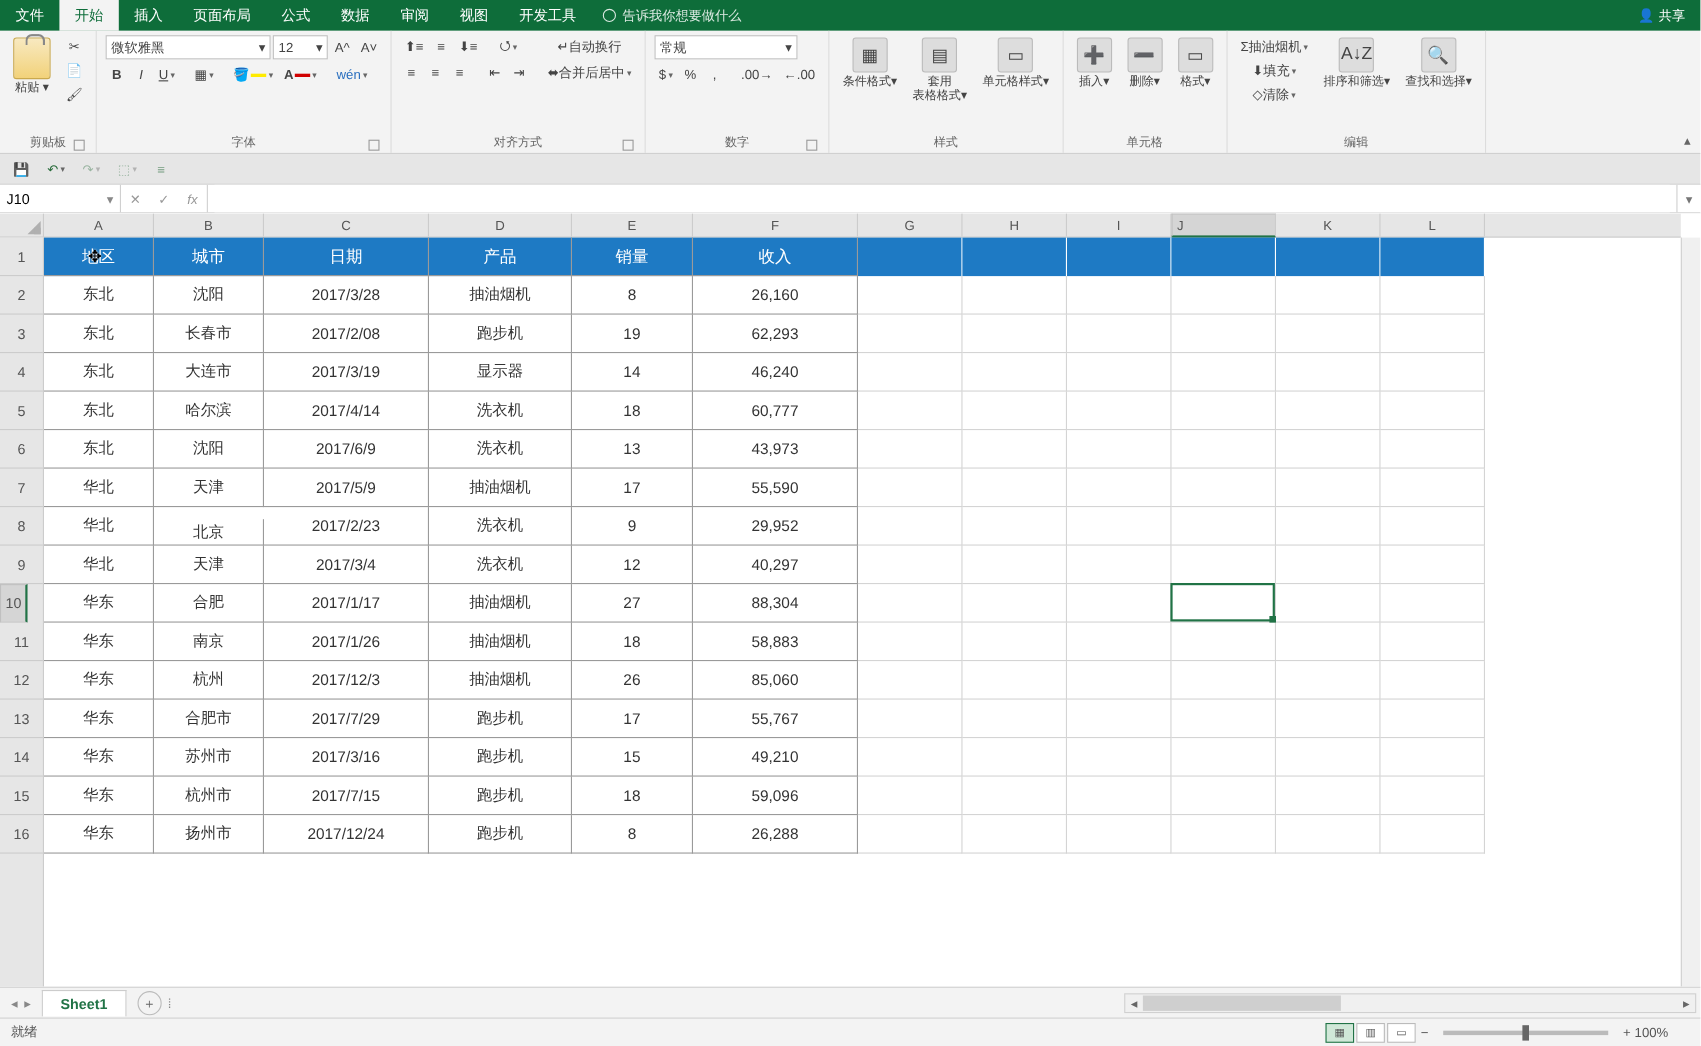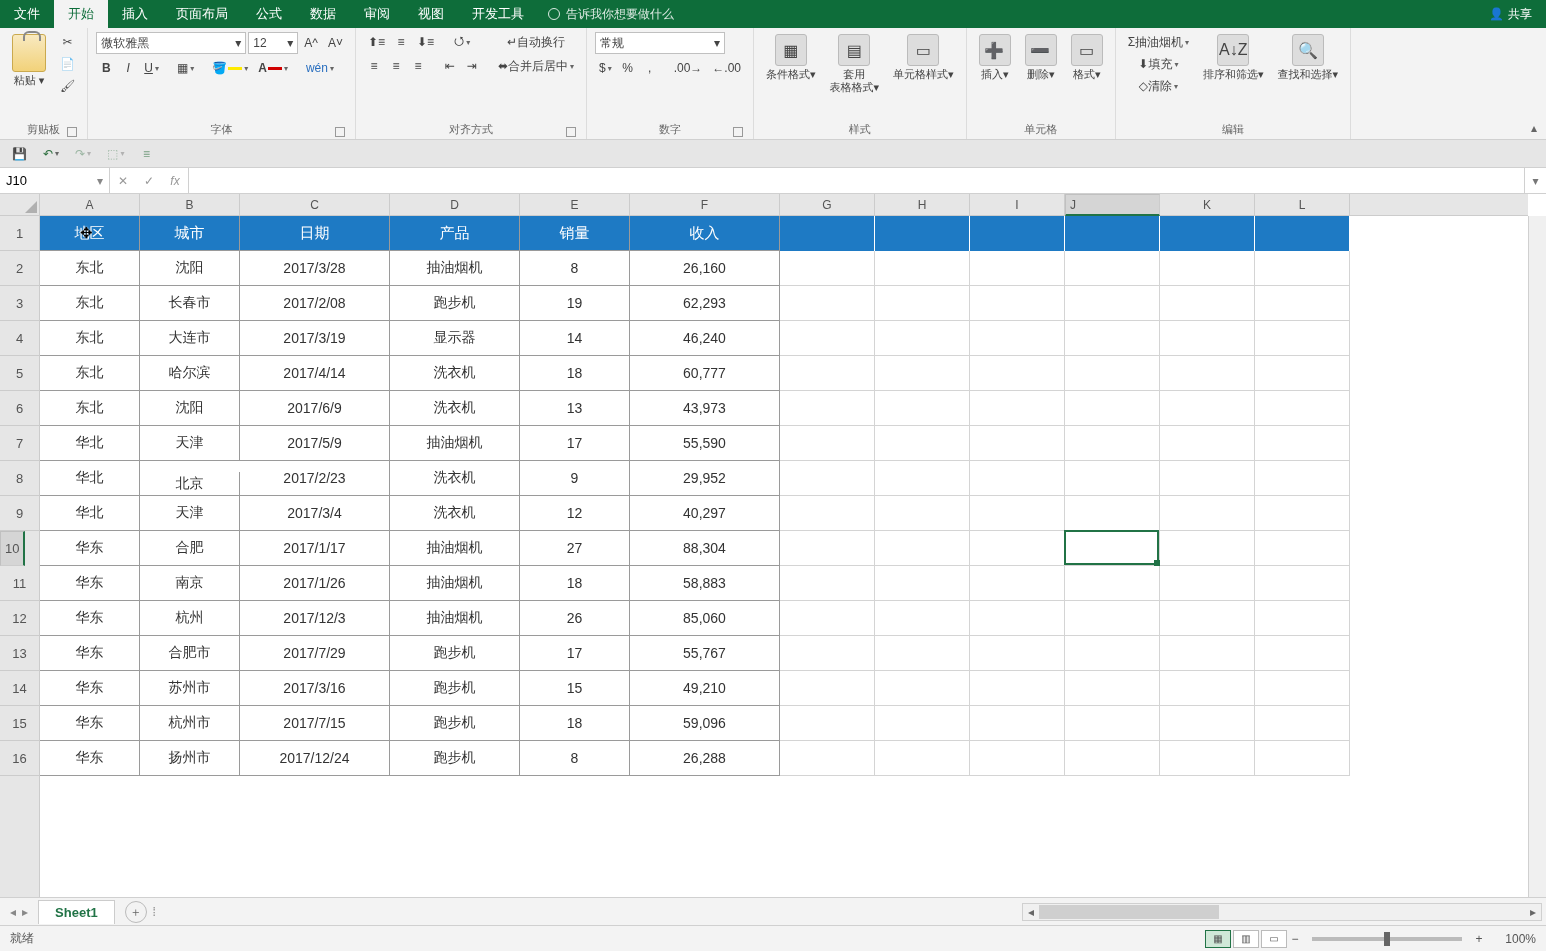--- a/index.html
+++ b/index.html
@@ -561,14 +561,14 @@
   <span>就绪</span>
   <div class="spacer"></div>
   <span class="viewbtn active">▦</span>
   <span class="viewbtn">▥</span>
   <span class="viewbtn">▭</span>
   <span style="width:14px;text-align:center">−</span>
   <div class="zoomslider">
       <div class="h"></div>
     </div>
   <span style="width:14px;text-align:center">+</span>
-  <span style="width:50px;text-align:right">100%</span>
+  <span style="width:50px;">100%</span>
 </div>
 
 </body></html>

